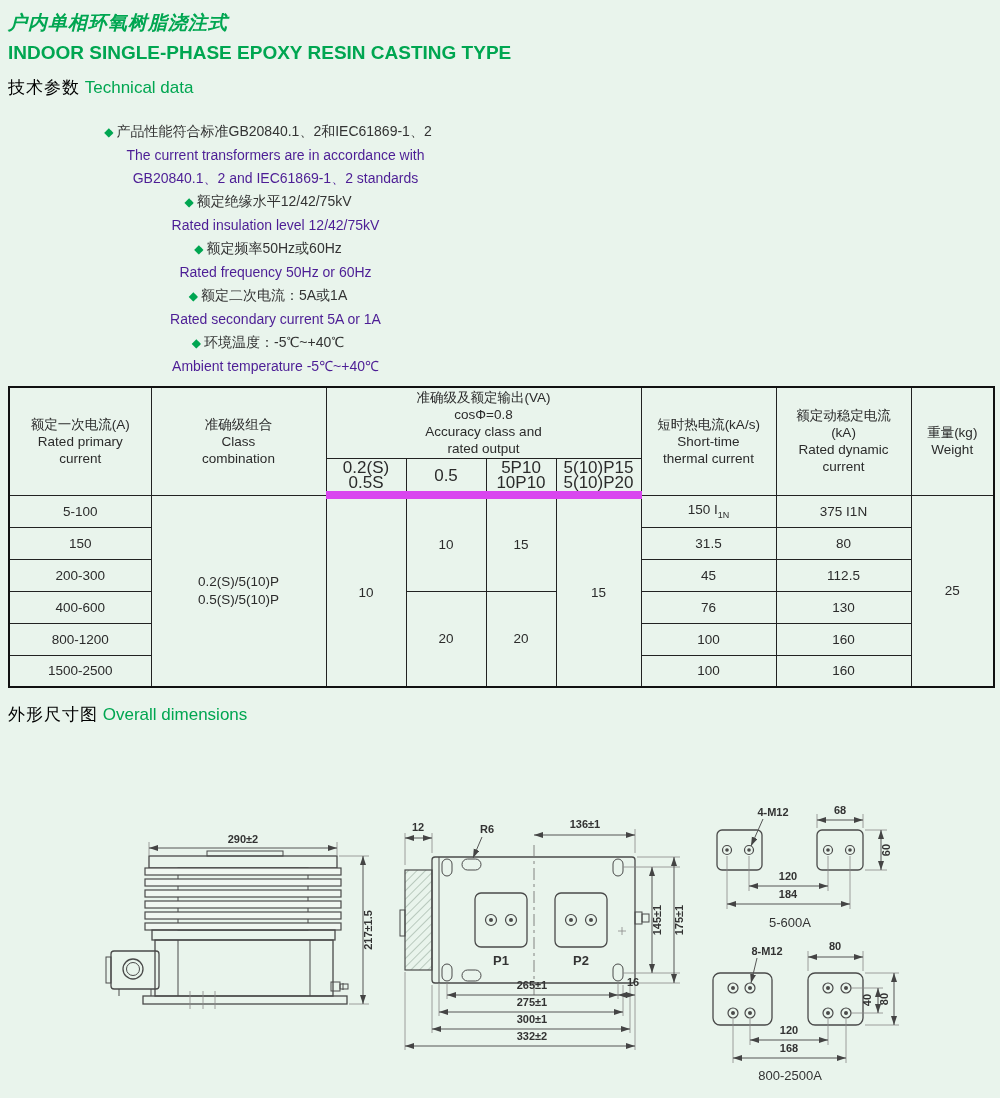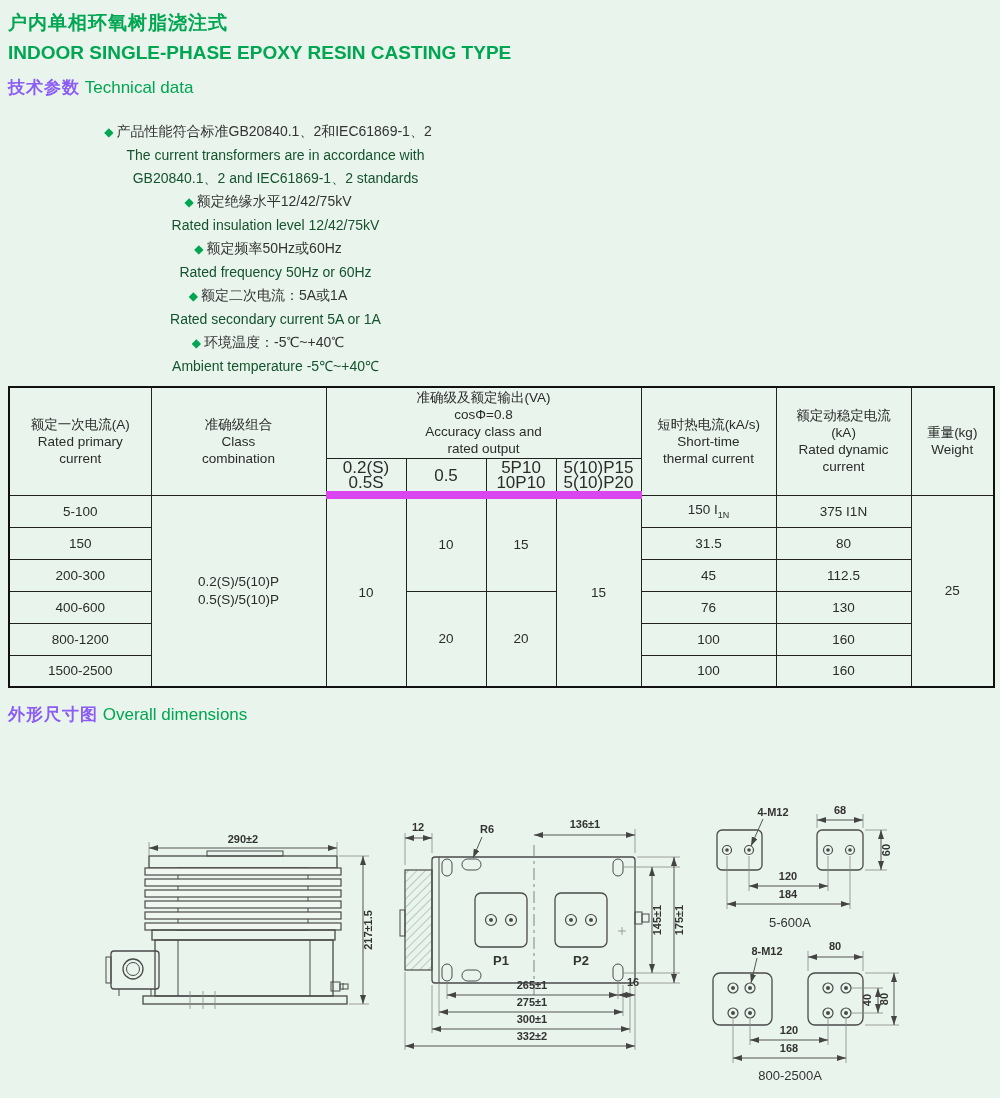--- a/index.html
+++ b/index.html
@@ -2,30 +2,30 @@
 <html><head>
 <meta charset="utf-8">
 <style>
   html,body { margin:0; padding:0; }
   .page {
     position:relative; width:1000px; height:1098px;
     background:#e9f4ec; overflow:hidden;
     font-family:"Liberation Sans", sans-serif; color:#333;
   }
   .title-block { position:absolute; left:8px; top:10px; }
-  .title-zh { font-size:19px; font-weight:bold; color:#00a651; letter-spacing:1px; }
+  .title-zh { font-size:19px; font-weight:bold; color:#00a651; letter-spacing:1px;font-style:italic; }
   .title-en { font-size:19px; font-weight:bold; color:#00a651; margin-top:6px; }
   .sec-head { position:absolute; left:8px; font-size:17px; }
-  .sec-head .zh { font-weight:bold; color:#8b5cf6; letter-spacing:1px; }
+  .sec-head .zh { font-weight:normal; color:#000000; letter-spacing:1px; }
   .sec-head .en { color:#00a651; }
   .bullets { position:absolute; left:8px; top:120px; width:520px; font-size:14px;text-align:center; }
   .b-item { margin:0; }
   .b-zh { line-height:23px; color:#333; }
   .b-dia { color:#00a651; font-size:12px; margin-right:3px; }
-  .b-en { line-height:23px; padding-left:15px; color:#14532d; }
+  .b-en { line-height:23px; padding-left:15px; color:#4c1d95; }
 
   .tbl-wrap { position:absolute; left:8px; top:386px; }
   table.spec { border-collapse:collapse; table-layout:fixed; width:985px;
                background:#e9f4ec; border:2px solid #111; }
   table.spec th, table.spec td {
     border:1px solid #222; text-align:center; vertical-align:middle;
     font-size:13.5px; font-weight:normal; color:#2b2b2b; padding:1px 2px;
   }
   thead th { border-bottom:3px solid #111; line-height:17px; }
   th.grp { border-bottom:1px solid #222; }

